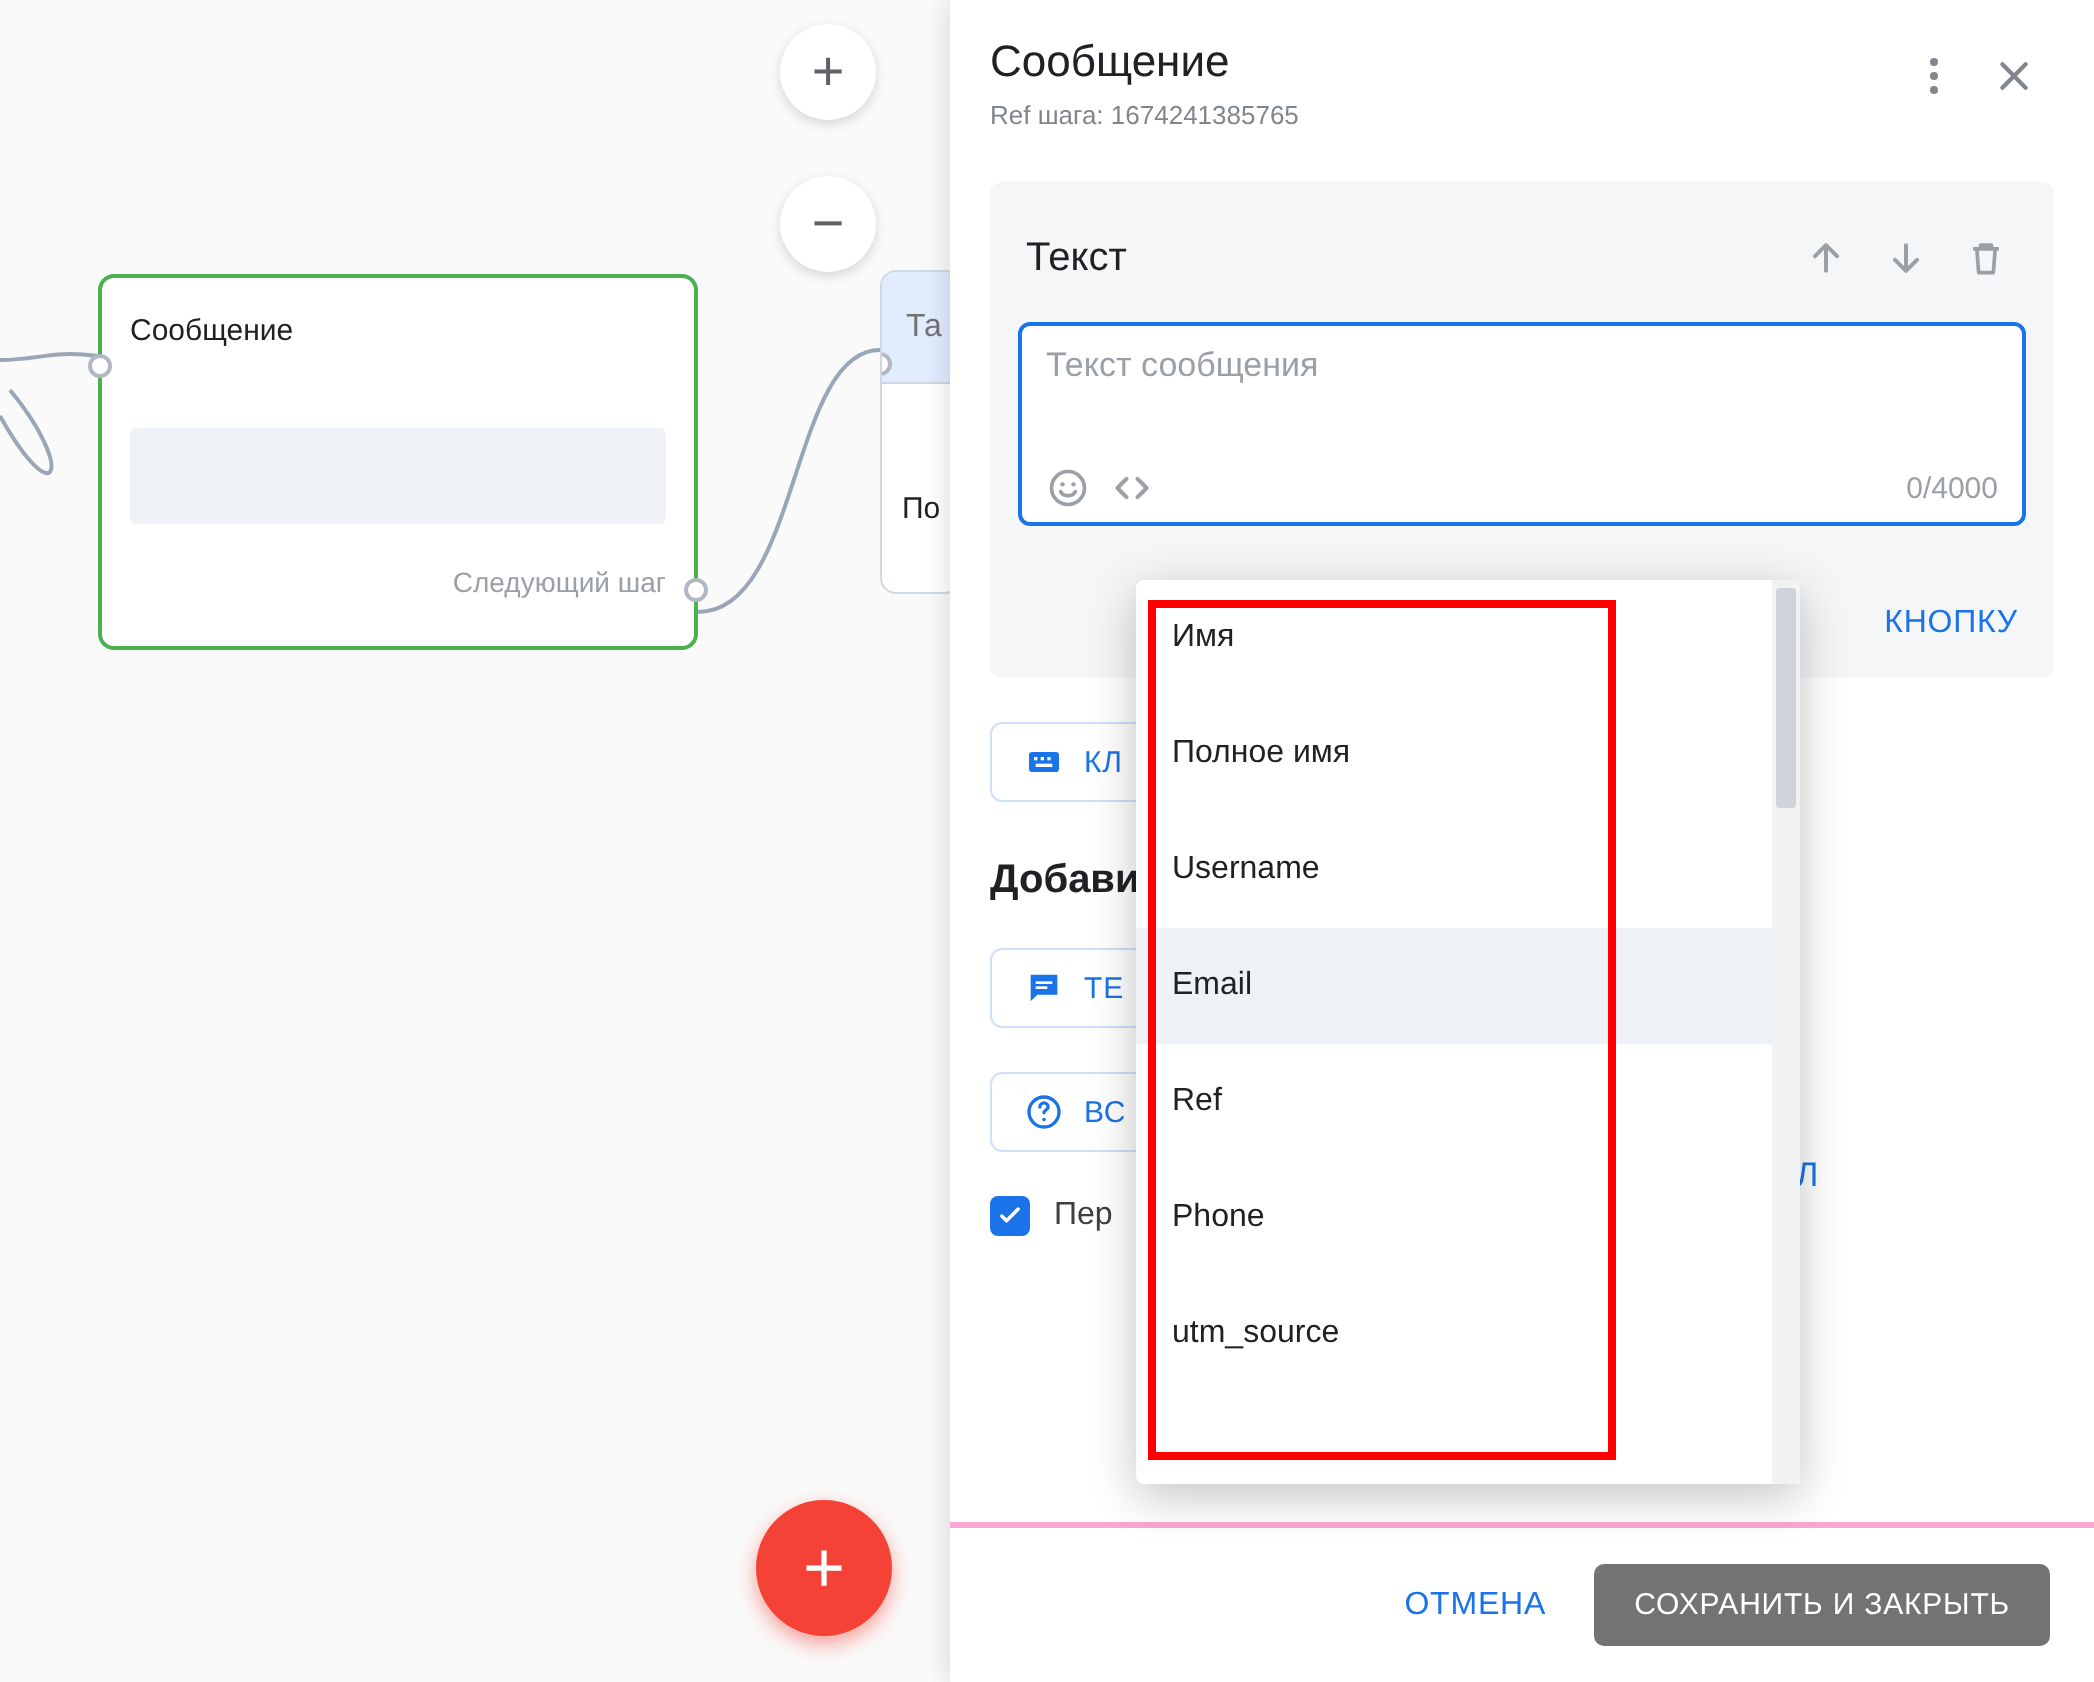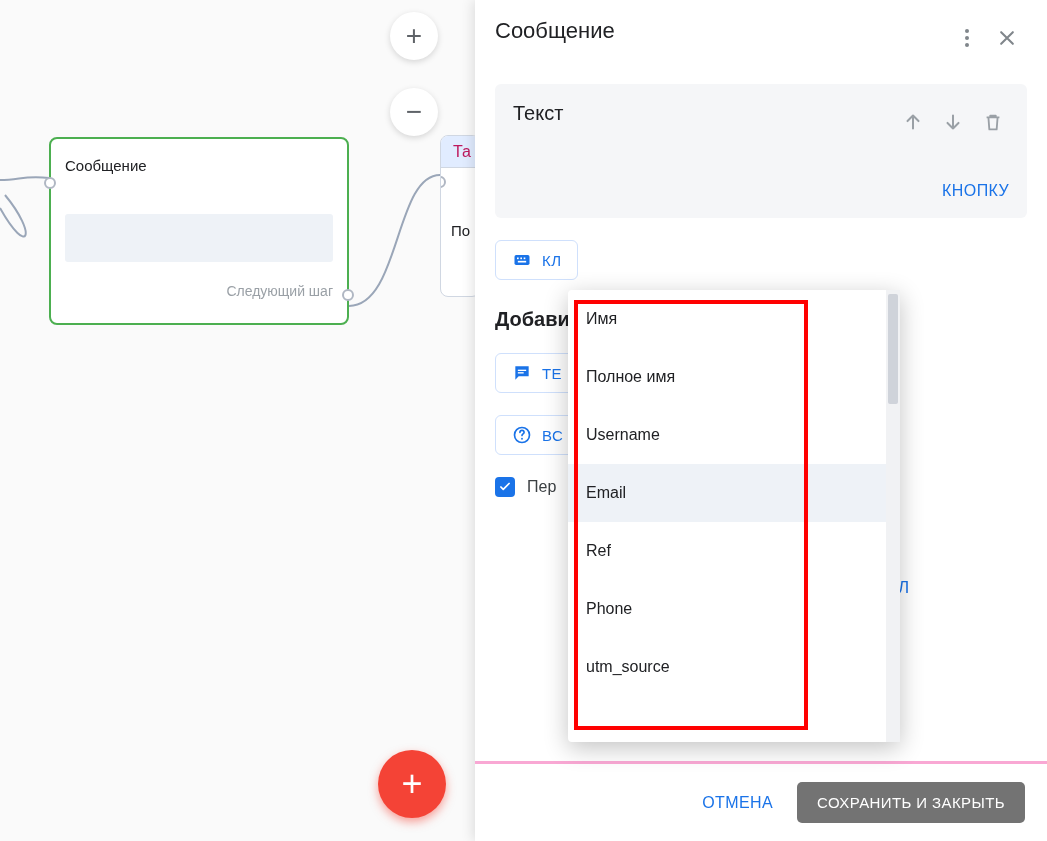--- a/index.html
+++ b/index.html
@@ -12,21 +12,21 @@
 
 .node-msg { position:absolute; left:49px; top:137px; width:300px; height:188px; background:#fff; border:2px solid #4caf50; border-radius:8px; padding:18px 14px 10px 14px; }
 .node-msg .title { font-size:15px; color:#202124; }
 .node-msg .body-box { margin-top:40px; height:48px; background:#eef2f7; border-radius:3px; }
 .node-msg .next { position:absolute; right:14px; bottom:24px; font-size:14px; color:#9aa0a6; }
 .port { position:absolute; width:12px; height:12px; border:2px solid #b0b7c3; background:#fff; border-radius:50%; }
 .port.in { left:-7px; top:38px; }
 .port.out { right:-7px; bottom:22px; }
 
 .node-timer { position:absolute; left:440px; top:135px; width:40px; height:162px; background:#fff; border:1px solid #d0d7e2; border-radius:8px; overflow:hidden; }
-.node-timer .head { background:#e1ecff; color:#be185d; height:32px; display:flex; align-items:center; padding-left:12px; font-size:16px; border-bottom:1px solid #d0d7e2;}
+.node-timer .head { background:#e1ecff; color:#737373; height:56px; display:flex; align-items:center; padding-left:12px; font-size:16px; border-bottom:1px solid #d0d7e2;}
 .node-timer .body { padding:14px 10px; font-size:15px; color:#202124;margin-top:40px; }
 .node-timer .port.in { left:-7px; top:40px; }
 
 svg.edges { position:absolute; inset:0; pointer-events:none; }
 svg.edges path { stroke:#9aa6b8; stroke-width:2; fill:none; }
 
 .fab { position:absolute; left:378px; top:750px; width:68px; height:68px; border-radius:50%; background:#f44336; color:#fff; border:none; font-size:36px; font-weight:300; box-shadow:0 4px 10px rgba(244,67,54,0.5); cursor:pointer; display:flex;align-items:center;justify-content:center;}
 
 .panel { position:absolute; right:0; top:0; width:572px; height:841px; background:#fff; box-shadow:-2px 0 12px rgba(0,0,0,0.12); display:flex; flex-direction:column; }
 .panel-header { padding:18px 20px 12px 20px; display:flex; align-items:flex-start; }
@@ -34,21 +34,21 @@
 .panel-header h2 { font-size:22px; color:#202124; margin-bottom:6px; font-weight:500;}
 .panel-header .ref { font-size:13px; color:#80868b; }
 .icon-btn { width:40px; height:40px; border:none; background:none; color:#80868b; font-size:22px; cursor:pointer; display:flex;align-items:center;justify-content:center; }
 .icon-btn.close { font-size:22px; }
 .kebab { display:flex; flex-direction:column; gap:3px; align-items:center; justify-content:center; }
 .kebab span { width:4px; height:4px; border-radius:50%; background:#80868b; display:block;}
 
 .panel-body { flex:1; overflow:hidden; padding:0 20px; }
 
 .card { background:#f5f6f8; border-radius:6px; padding:18px 14px; margin-top:14px; }
-.card-head { display:flex; align-items:flex-start; margin-bottom:12px; }
+.card-head { display:flex; align-items:center; margin-bottom:12px; }
 .card-head h3 { font-size:20px; font-weight:500; color:#202124; flex:1; padding-left:4px;}
 .card-head .ico { width:40px; display:flex; justify-content:center; color:#9aa0a6; }
 .arrow svg, .trash svg { width:22px; height:22px; }
 
 .text-box { border:2px solid #1a73e8; border-radius:6px; background:#fff; padding:10px 12px 6px 12px; }
 .text-box .input-area { min-height:40px; color:#9aa0a6; font-size:17px; outline:none; }
 .text-box .toolbar-row { display:flex; align-items:center; margin-top:20px; }
 .text-box .toolbar-row .left { display:flex; gap:10px; align-items:center; color:#9aa0a6; }
 .text-box .toolbar-row .counter { margin-left:auto; color:#9aa0a6; font-size:15px; }
 .emoji-icon, .code-icon { width:22px; height:22px; display:flex; align-items:center; justify-content:center; }
@@ -115,20 +115,21 @@
 
   <button class="fab">
       <span>+</span>
     </button>
 </div>
 
 <div class="panel">
   <div class="panel-header">
     <div class="titles">
       <h2>Сообщение</h2>
+      <div class="ref"><span>Ref шага: </span><span>1674241385765</span></div>
     </div>
     <button class="icon-btn">
       <span class="kebab">
           <span></span>
           <span></span>
           <span></span>
         </span>
     </button>
     <button class="icon-btn close">
       <svg viewBox="0 0 24 24" width="20" height="20">
@@ -151,20 +152,41 @@
               <path d="M12 5v14 M6 13l6 6 6-6" stroke="#9aa0a6" stroke-width="2.2" fill="none" stroke-linecap="round" stroke-linejoin="round"></path>
             </svg>
         </button>
         <button class="icon-btn ico trash">
           <svg viewBox="0 0 24 24">
               <path d="M5 7h14 M9 7V5h6v2 M7 7l1 13h8l1-13" stroke="#9aa0a6" stroke-width="2" fill="none" stroke-linejoin="round"></path>
             </svg>
         </button>
       </div>
 
+      <div class="text-box">
+        <div class="input-area" contenteditable="true" style=""><span style="color:#9aa0a6">Текст сообщения</span></div>
+        <div class="toolbar-row">
+          <div class="left">
+            <button class="icon-btn emoji-icon">
+              <svg viewBox="0 0 24 24" width="22" height="22">
+                  <circle cx="12" cy="12" r="9" stroke="#9aa0a6" stroke-width="2" fill="none"></circle>
+                  <circle cx="9" cy="10" r="1.2" fill="#9aa0a6"></circle>
+                  <circle cx="15" cy="10" r="1.2" fill="#9aa0a6"></circle>
+                  <path d="M8 14c1 1.6 2.4 2.2 4 2.2s3-.6 4-2.2" stroke="#9aa0a6" stroke-width="2" fill="none" stroke-linecap="round"></path>
+                </svg>
+            </button>
+            <button class="icon-btn code-icon">
+              <svg viewBox="0 0 24 24" width="22" height="22">
+                  <path d="M9 7l-5 5 5 5 M15 7l5 5-5 5" stroke="#9aa0a6" stroke-width="2.2" fill="none" stroke-linecap="round" stroke-linejoin="round"></path>
+                </svg>
+            </button>
+          </div>
+          <div class="counter">0/4000</div>
+        </div>
+      </div>
 
       <div class="add-button-link">КНОПКУ</div>
     </div>
 
     <div class="chips-row">
       <button class="chip">
         <span class="ci kb-icon">
           <svg viewBox="0 0 24 24">
               <rect x="3" y="6" width="18" height="12" rx="2" fill="#1a73e8"></rect>
               <rect x="6" y="9" width="2" height="2" fill="#fff"></rect>

